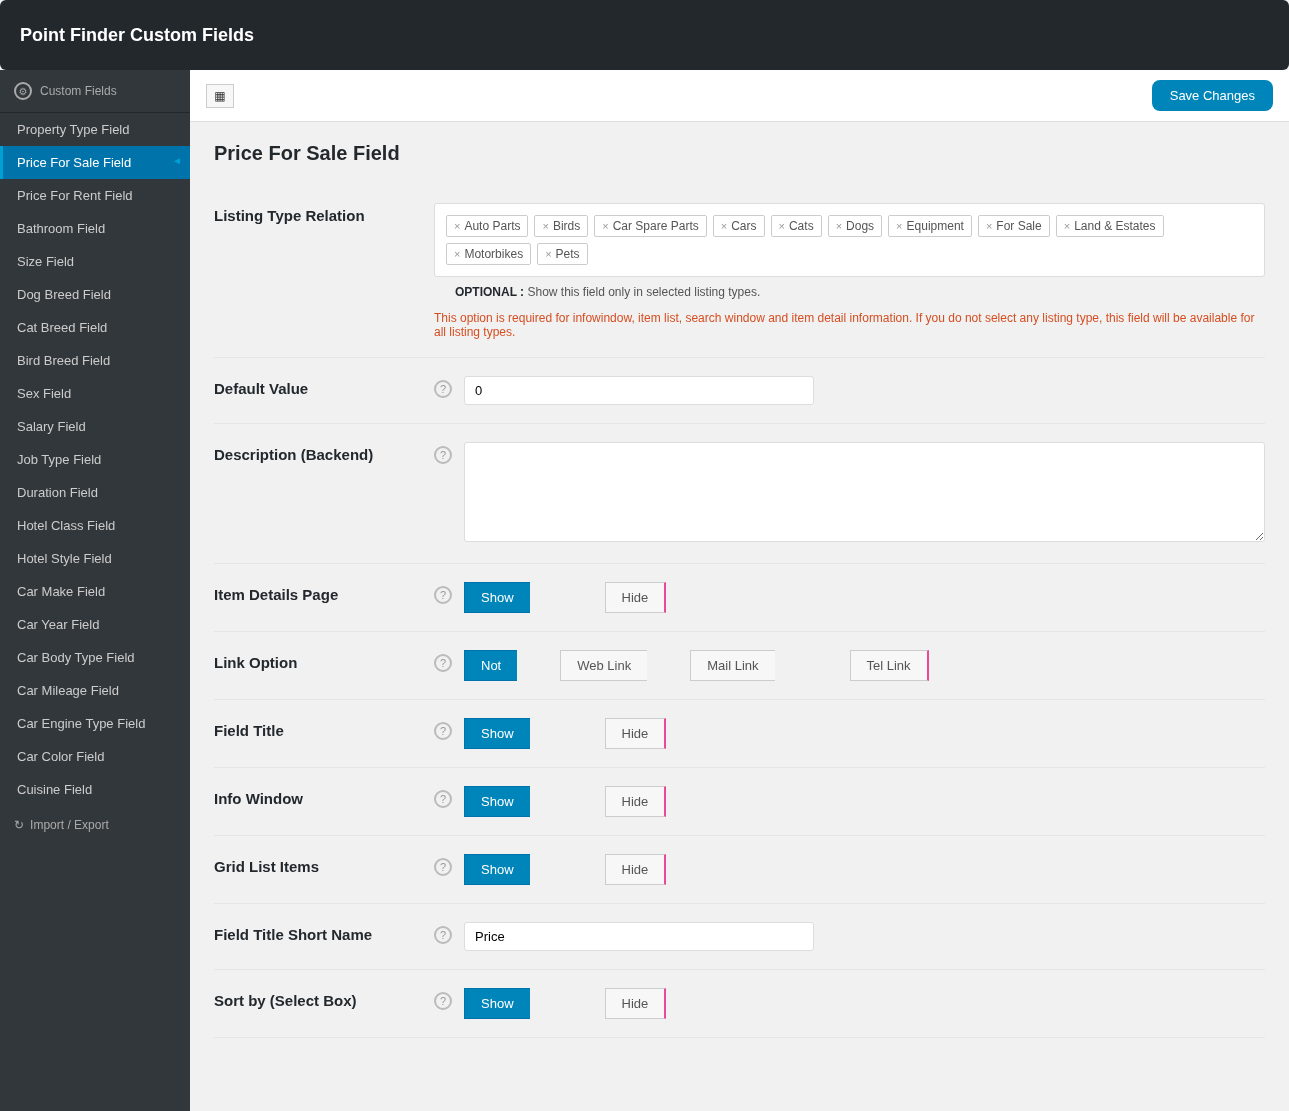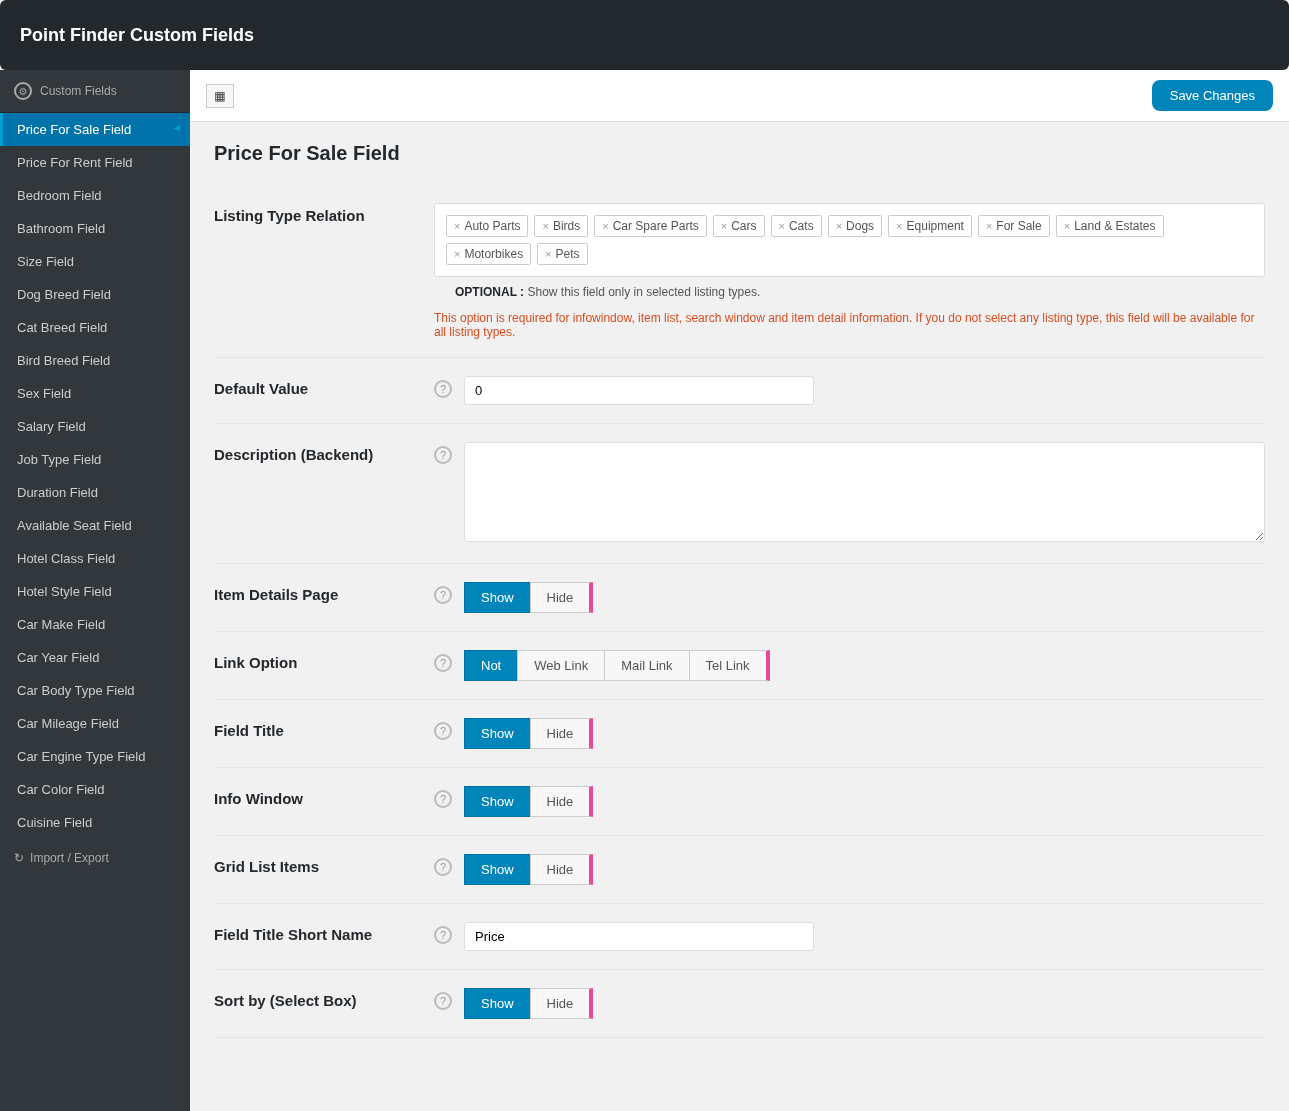--- a/index.html
+++ b/index.html
@@ -225,32 +225,34 @@
       padding: 8px 10px;
       border: 1px solid #ddd;
       border-radius: 3px;
       font-size: 13px;
       resize: vertical;
     }
 
     
     .btn-group {
       display: inline-flex;
+      gap: 43px;
     }
     .btn-group .btn {
       padding: 7px 16px;
       border: 1px solid #ccc;
       background: #f7f7f7;
       font-size: 13px;
       cursor: pointer;
       color: #555;
       border-right: none;
     }
     .btn-group .btn:last-child {
-      border-right: 4px solid #ec4899;
+      border-right: 2px solid #ec4899;
+      margin-left: 32px;
     }
     .btn-group .btn.active {
       background: #0085ba;
       color: #fff;
       border-color: #0073aa;
     }
   </style>
 </head>
 <body>
 
@@ -260,33 +262,32 @@
 
 <div class="layout">
 
   <div class="sidebar">
     <div class="sidebar-header">
       <span class="icon">⚙</span>
       <span>Custom Fields</span>
     </div>
 
     <div id="sidebar-items-container">
+        <div class="sidebar-item">Property Type Field</div>
         <div class="sidebar-item active">Price For Sale Field</div>
         <div class="sidebar-item">Price For Rent Field</div>
-        <div class="sidebar-item">Bedroom Field</div>
         <div class="sidebar-item">Bathroom Field</div>
         <div class="sidebar-item">Size Field</div>
         <div class="sidebar-item">Dog Breed Field</div>
         <div class="sidebar-item">Cat Breed Field</div>
         <div class="sidebar-item">Bird Breed Field</div>
         <div class="sidebar-item">Sex Field</div>
         <div class="sidebar-item">Salary Field</div>
         <div class="sidebar-item">Job Type Field</div>
         <div class="sidebar-item">Duration Field</div>
-        <div class="sidebar-item">Available Seat Field</div>
         <div class="sidebar-item">Hotel Class Field</div>
         <div class="sidebar-item">Hotel Style Field</div>
         <div class="sidebar-item">Car Make Field</div>
         <div class="sidebar-item">Car Year Field</div>
         <div class="sidebar-item">Car Body Type Field</div>
         <div class="sidebar-item">Car Mileage Field</div>
         <div class="sidebar-item">Car Engine Type Field</div>
         <div class="sidebar-item">Car Color Field</div>
         <div class="sidebar-item">Cuisine Field</div>
       </div>

